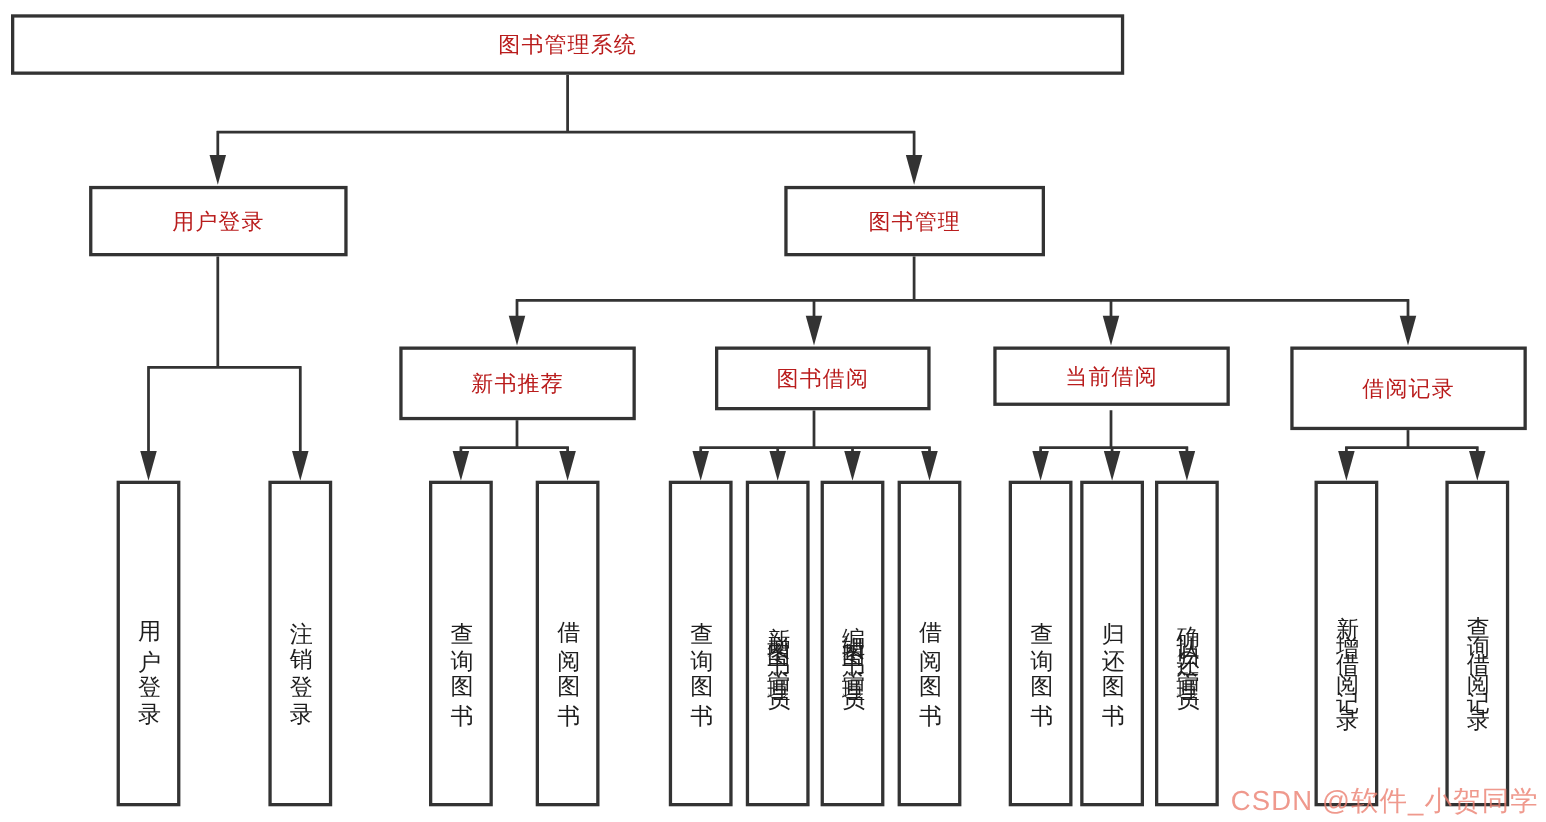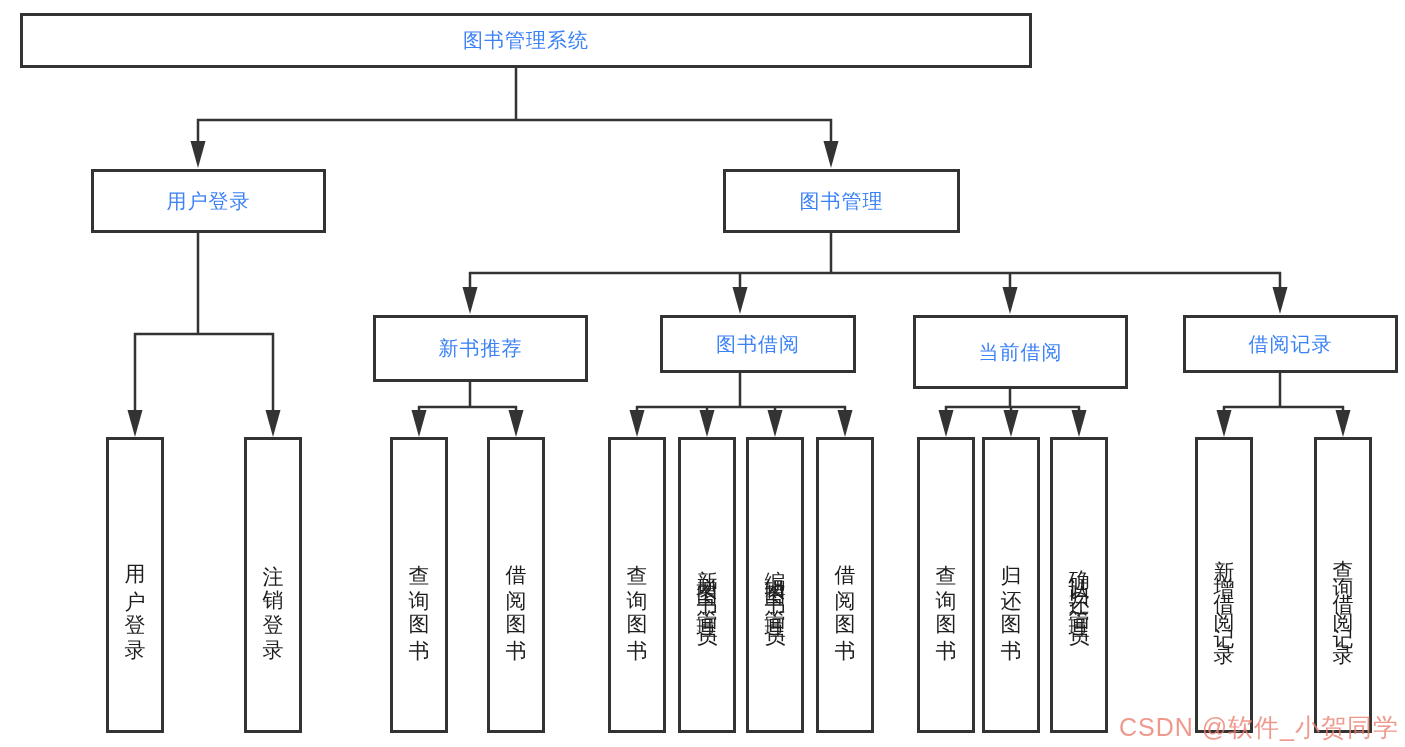--- a/index.html
+++ b/index.html
@@ -3,21 +3,21 @@
 <meta charset="utf-8">
 <style>
   html,body{margin:0;padding:0;}
   body{
     width:1405px;height:747px;position:relative;background:#ffffff;
     font-family:"Liberation Sans","DejaVu Sans",sans-serif;overflow:hidden;
   }
   .box{
     position:absolute;box-sizing:border-box;border:3px solid #333333;background:#ffffff;
     display:flex;align-items:center;justify-content:center;
-    font-size:20px;font-weight:500;color:#3b82f6;letter-spacing:1px;z-index:2;margin-left:10px;
+    font-size:20px;font-weight:500;color:#b91c1c;letter-spacing:1px;z-index:2;
   }
   .vbox{
     position:absolute;top:437px;height:296px;box-sizing:border-box;border:3px solid #333333;
     background:#ffffff;display:flex;align-items:center;justify-content:center;
     font-size:21px;font-weight:500;color:#1e1e1e;z-index:2;
   }
   .vtext{
     writing-mode:vertical-rl;text-orientation:mixed;
     letter-spacing:var(--ls,10px);margin-bottom:calc(0px - var(--ls,10px));
     white-space:nowrap;
@@ -92,22 +92,22 @@
   </g>
 </svg>
 
 <div class="box" style="left:10px;top:13px;width:1012px;height:55px">图书管理系统</div>
 
 <div class="box" style="left:81px;top:169px;width:235px;height:64px">用户登录</div>
 <div class="box" style="left:713px;top:169px;width:237px;height:64px">图书管理</div>
 
 <div class="box" style="left:363px;top:315px;width:215px;height:67px">新书推荐</div>
 <div class="box" style="left:650px;top:315px;width:196px;height:58px">图书借阅</div>
-<div class="box" style="left:903px;top:315px;width:215px;height:74px">当前借阅</div>
-<div class="box" style="left:1173px;top:315px;width:215px;height:58px">借阅记录</div>
+<div class="box" style="left:903px;top:315px;width:215px;height:54px">当前借阅</div>
+<div class="box" style="left:1173px;top:315px;width:215px;height:76px">借阅记录</div>
 
 <div class="vbox v-short" style="left:106px;width:58px">
   <span class="vtext">用户登录</span>
 </div>
 <div class="vbox v-short" style="left:244px;width:58px">
   <span class="vtext">注销登录</span>
 </div>
 
 <div class="vbox v-short" style="left:390px;width:58px">
   <span class="vtext">查询图书</span>

